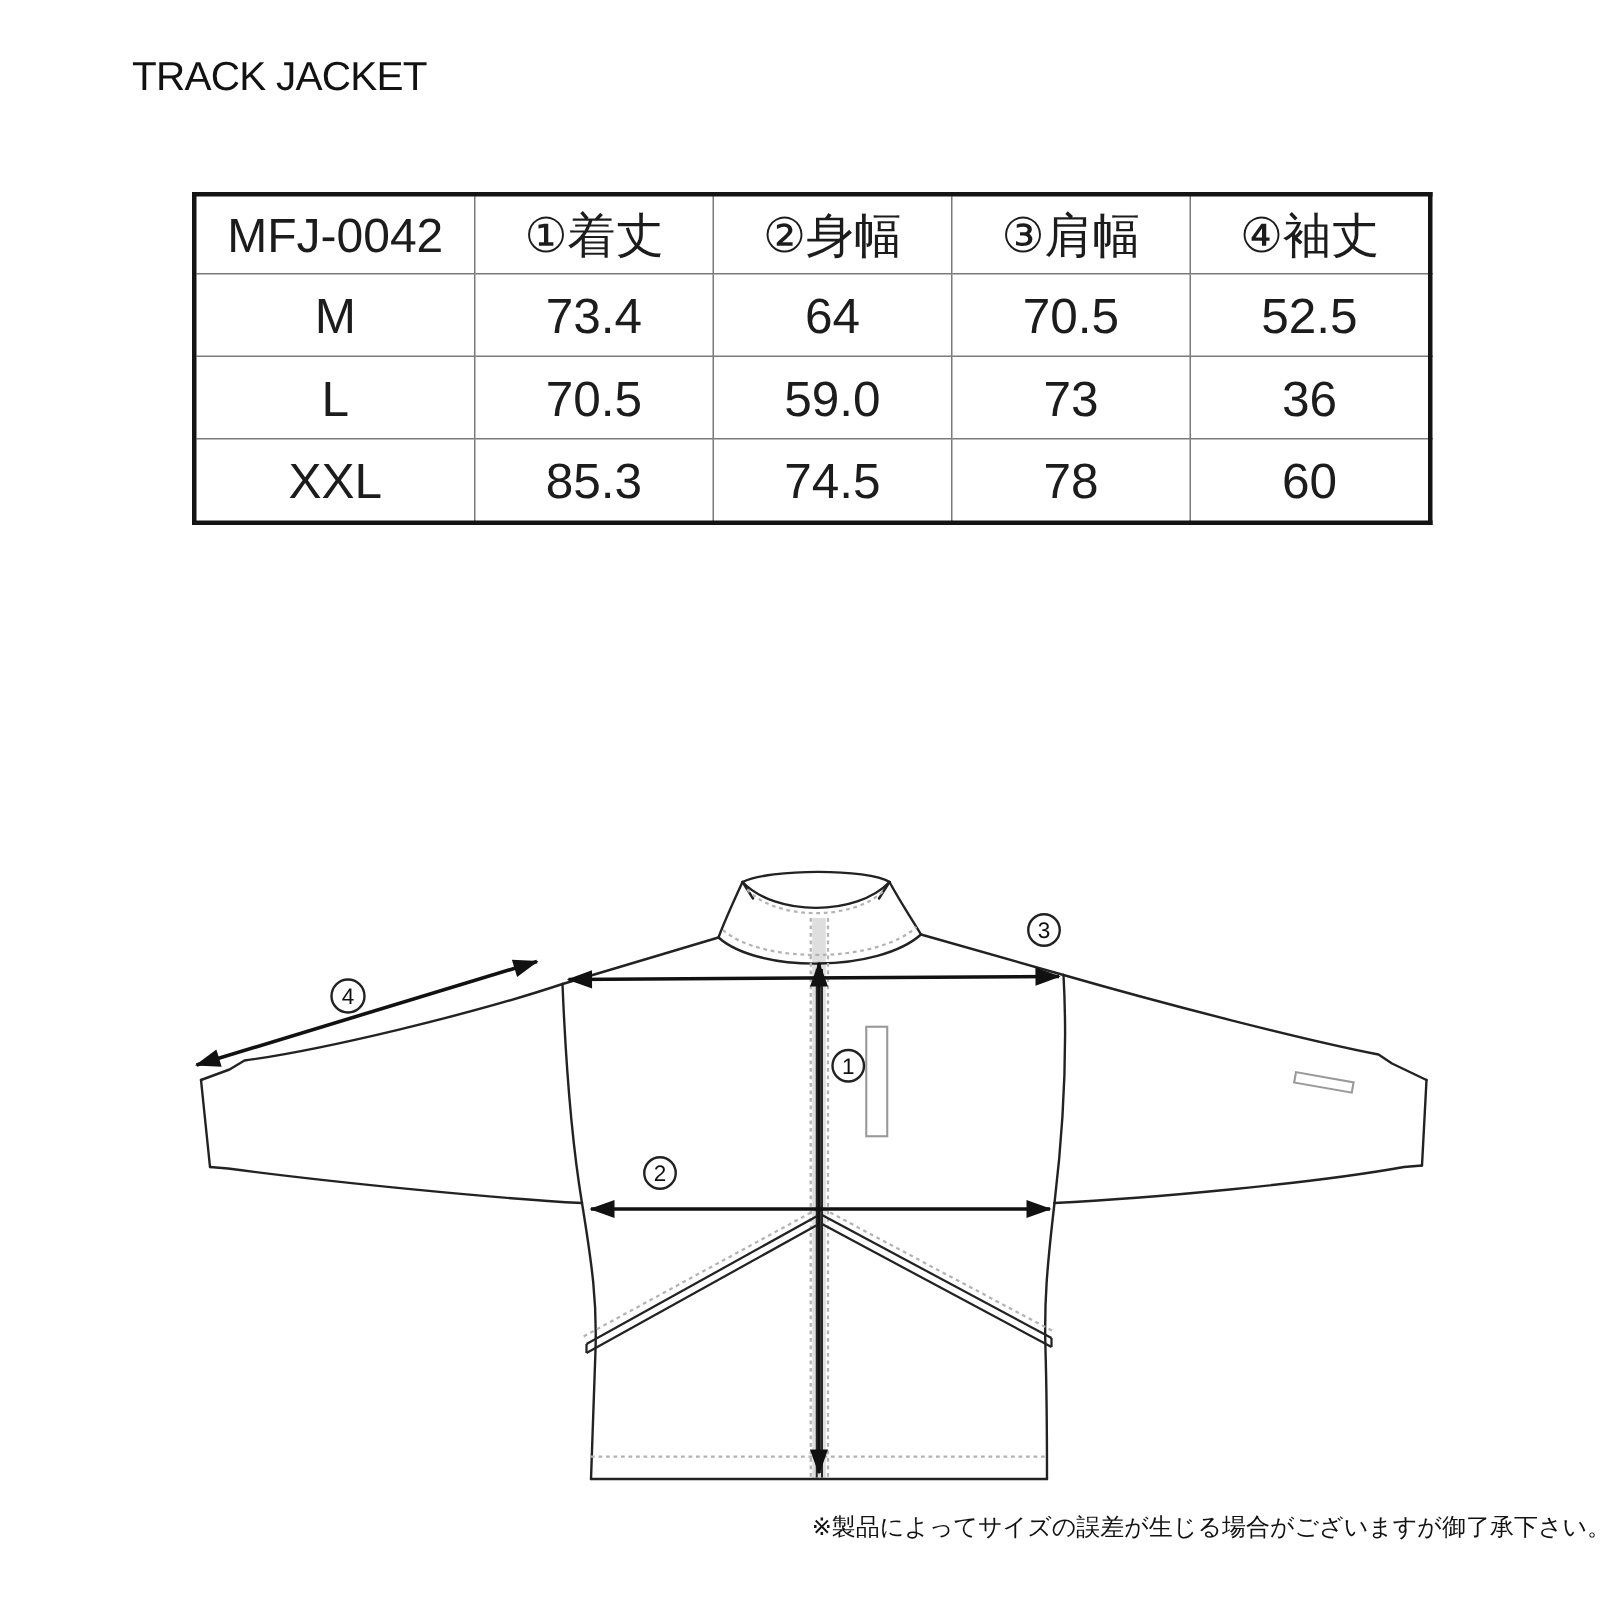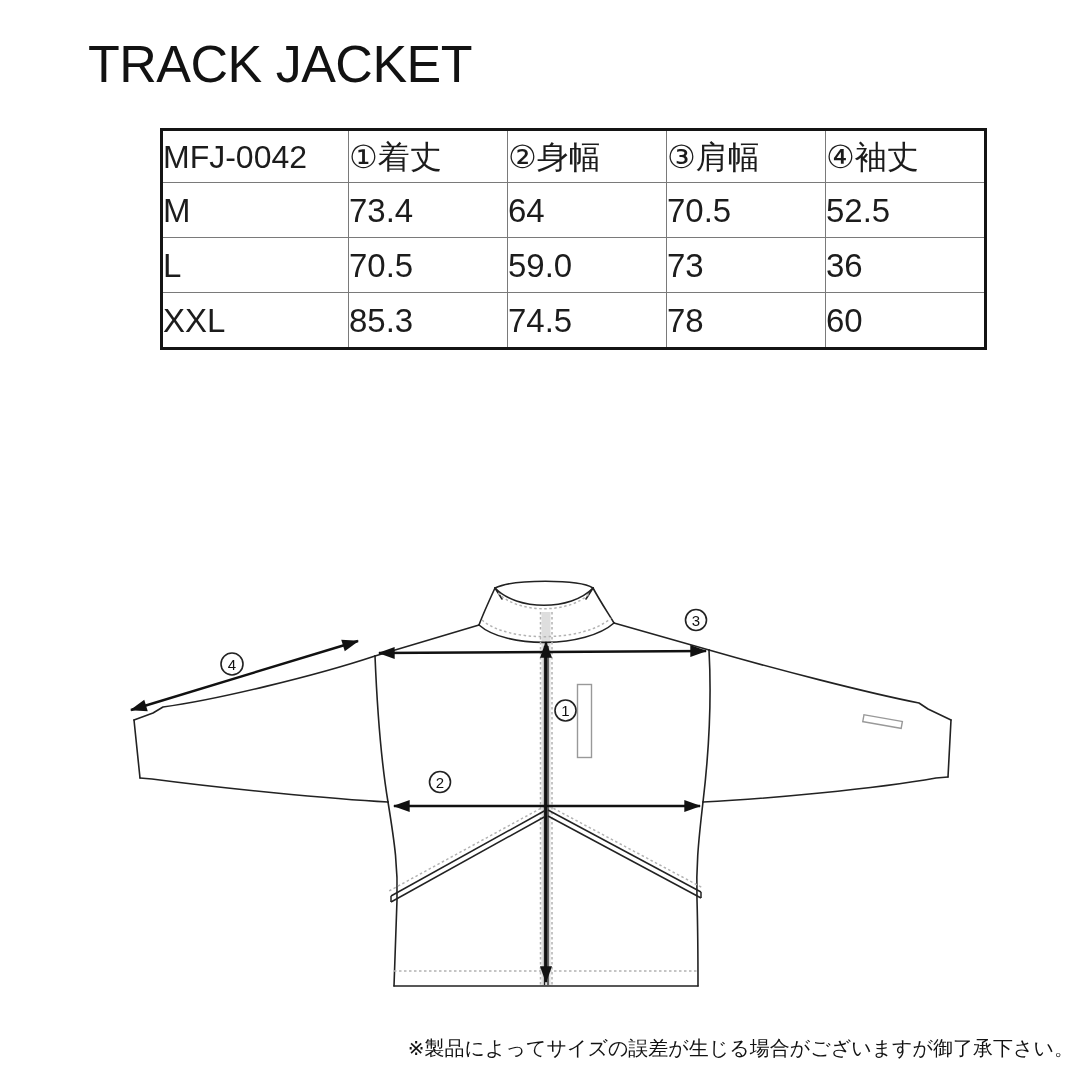--- a/index.html
+++ b/index.html
@@ -2,38 +2,37 @@
 <html><head>
 <meta charset="utf-8">
 <style>
   html,body{margin:0;padding:0;background:#fff;}
   .page{
     position:relative;width:1080px;height:1080px;background:#ffffff;overflow:hidden;
     font-family:"Liberation Sans","DejaVu Sans",sans-serif;color:#1c1c1c;
   }
   .title{
     position:absolute;left:88px;top:38px;margin:0;
-    font-size:52px;font-weight:500;letter-spacing:-0.5px;line-height:1;color:#121212;
+    font-size:27px;font-weight:500;letter-spacing:-0.5px;line-height:1;color:#121212;
   }
   table.size-table{
     position:absolute;left:128px;top:128px;width:824px;
-    border-collapse:collapse;table-layout:fixed;text-align:left;
+    border-collapse:collapse;table-layout:fixed;text-align:center;
     border:3px solid #141414;
-    margin-left:32px;
   }
   table.size-table td{
     border:1px solid #7a7a7a;padding:0;vertical-align:middle;
     font-size:33px;color:#1c1c1c;line-height:1;
   }
   tr.head-row td{height:51px;font-size:32px;}
   tr.unit-row td{height:29px;font-size:27px;}
   tr.data-row td{height:54px;}
   .diagram{position:absolute;left:0;top:555px;width:1080px;height:460px;}
   .footnote{
-    position:absolute;right:6px;top:1035px;font-size:20px;letter-spacing:0;
+    position:absolute;right:6px;top:1008px;font-size:16px;letter-spacing:0;
     color:#121212;white-space:nowrap;
   }
   .outline{stroke:#222222;stroke-width:1.6;fill:none;stroke-linecap:round;stroke-linejoin:round;}
   .stitch{stroke:#b3b3b3;stroke-width:1.5;fill:none;stroke-dasharray:2.5 2.5;}
   .zipline{stroke:#222222;stroke-width:1.3;fill:none;}
   .welt{stroke:#999999;stroke-width:1.4;fill:#ffffff;}
   .pocketline{stroke:#222222;stroke-width:1.5;fill:none;}
   .measure{stroke:#111111;stroke-width:2.4;fill:none;}
   .lblcircle{fill:#ffffff;stroke:#222222;stroke-width:1.6;}
   .lbltext{font-family:"Liberation Sans","DejaVu Sans",sans-serif;font-size:15px;fill:#111111;text-anchor:middle;}

